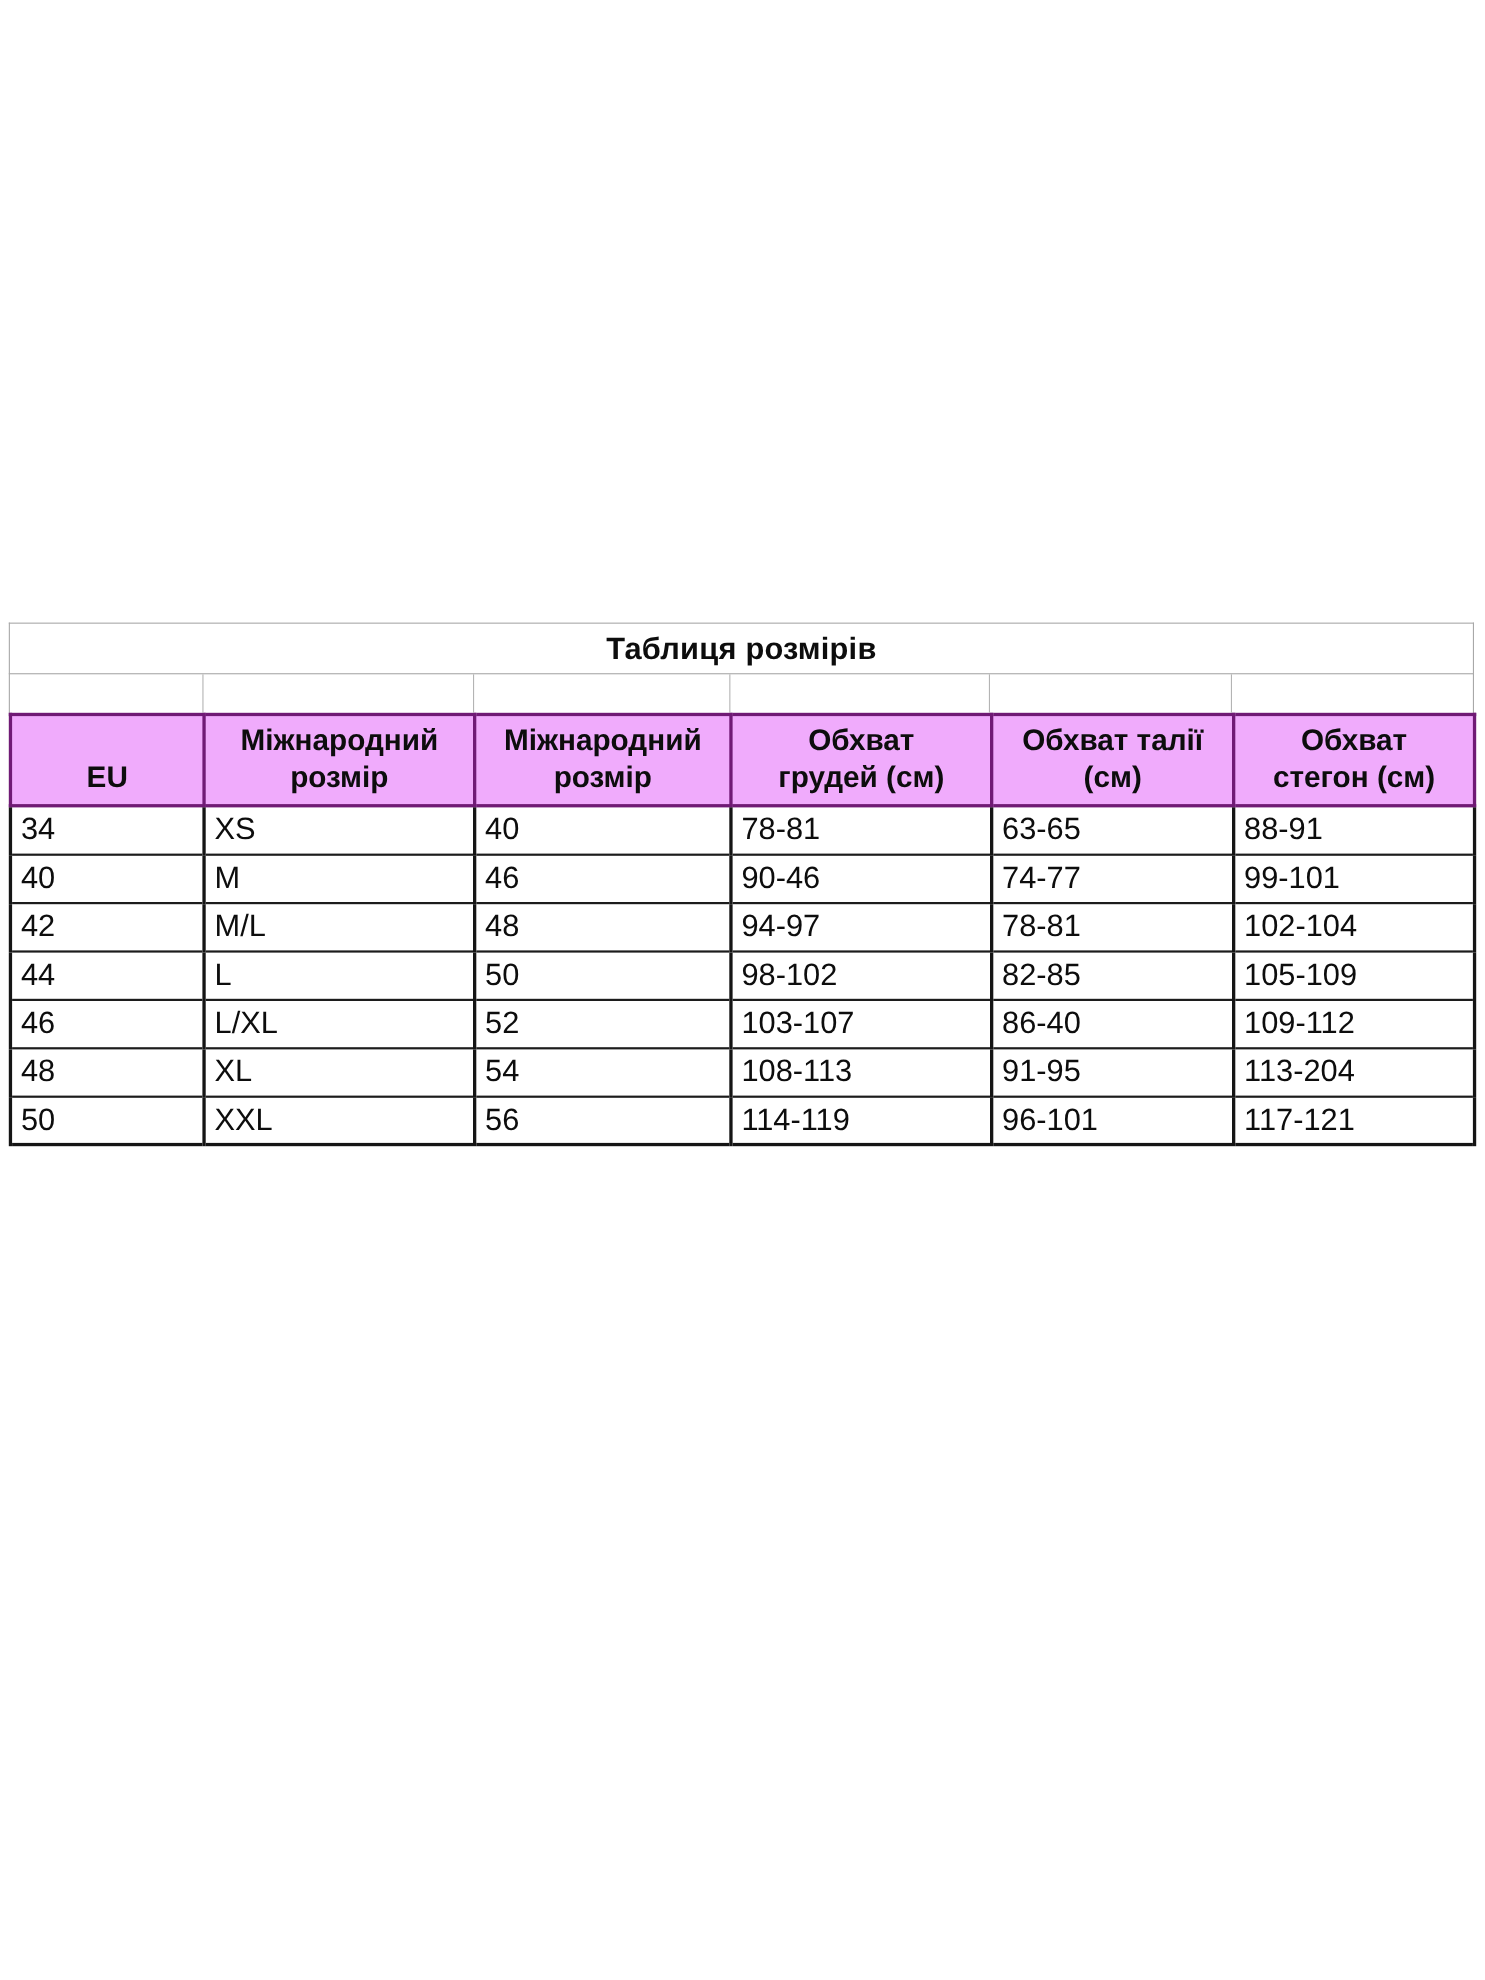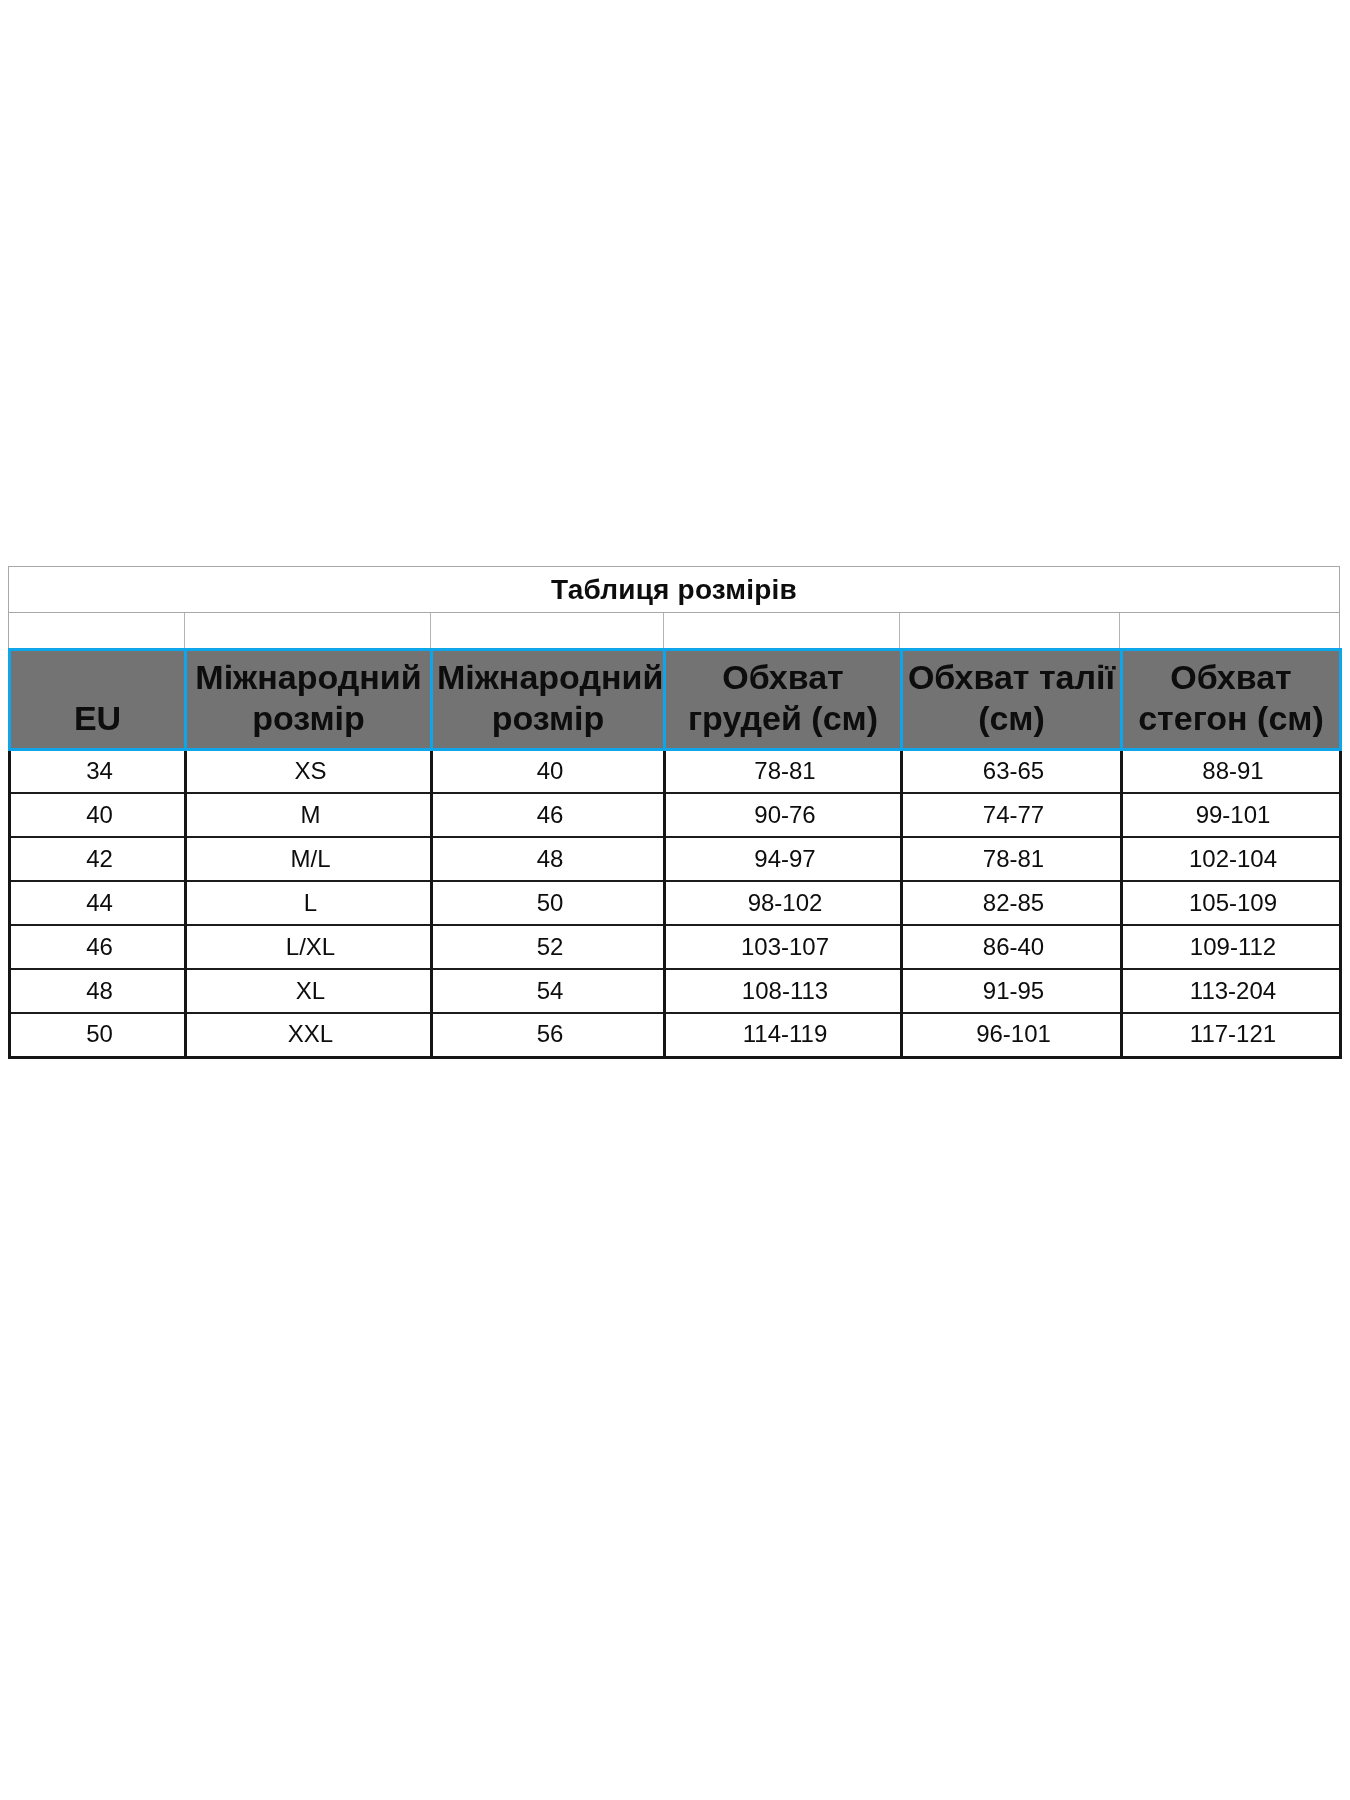--- a/index.html
+++ b/index.html
@@ -53,39 +53,39 @@
   .c5 { width: 220px; }
   .c6 { width: 219px; }
   
   table.size-table {
     border-collapse: collapse;
     table-layout: fixed;
     width: 1332px;
     border: 3px solid #151515;
   }
   table.size-table th {
-    background: #737373;
-    border: 3px solid #0ea5e9;
+    background: #f0abfc;
+    border: 3px solid #701a75;
     vertical-align: bottom;
     text-align: center;
-    font-size: 34px;
+    font-size: 27px;
     font-weight: bold;
     line-height: 1.2;
     padding: 6px 4px 9px 4px;
     height: 83px;
     white-space: pre-line;
   }
   table.size-table td {
     border-top: 2px solid #1c1c1c;
     border-bottom: 2px solid #1c1c1c;
     border-left: 3px solid #151515;
     border-right: 3px solid #151515;
     height: 44px;
-    font-size: 24px;
-    text-align: center;
+    font-size: 28px;
+    text-align: left;
     vertical-align: middle;
     padding: 2px 4px 4px 8px;
     line-height: 1.05;
     overflow: hidden;
   }
 </style>
 </head>
 <body>
 
 <div class="sheet">
@@ -134,21 +134,21 @@
           <td>XS</td>
           <td>40</td>
           <td>78-81</td>
           <td>63-65</td>
           <td>88-91</td>
         </tr>
         <tr>
           <td>40</td>
           <td>M</td>
           <td>46</td>
-          <td>90-76</td>
+          <td>90-46</td>
           <td>74-77</td>
           <td>99-101</td>
         </tr>
         <tr>
           <td>42</td>
           <td>M/L</td>
           <td>48</td>
           <td>94-97</td>
           <td>78-81</td>
           <td>102-104</td>

